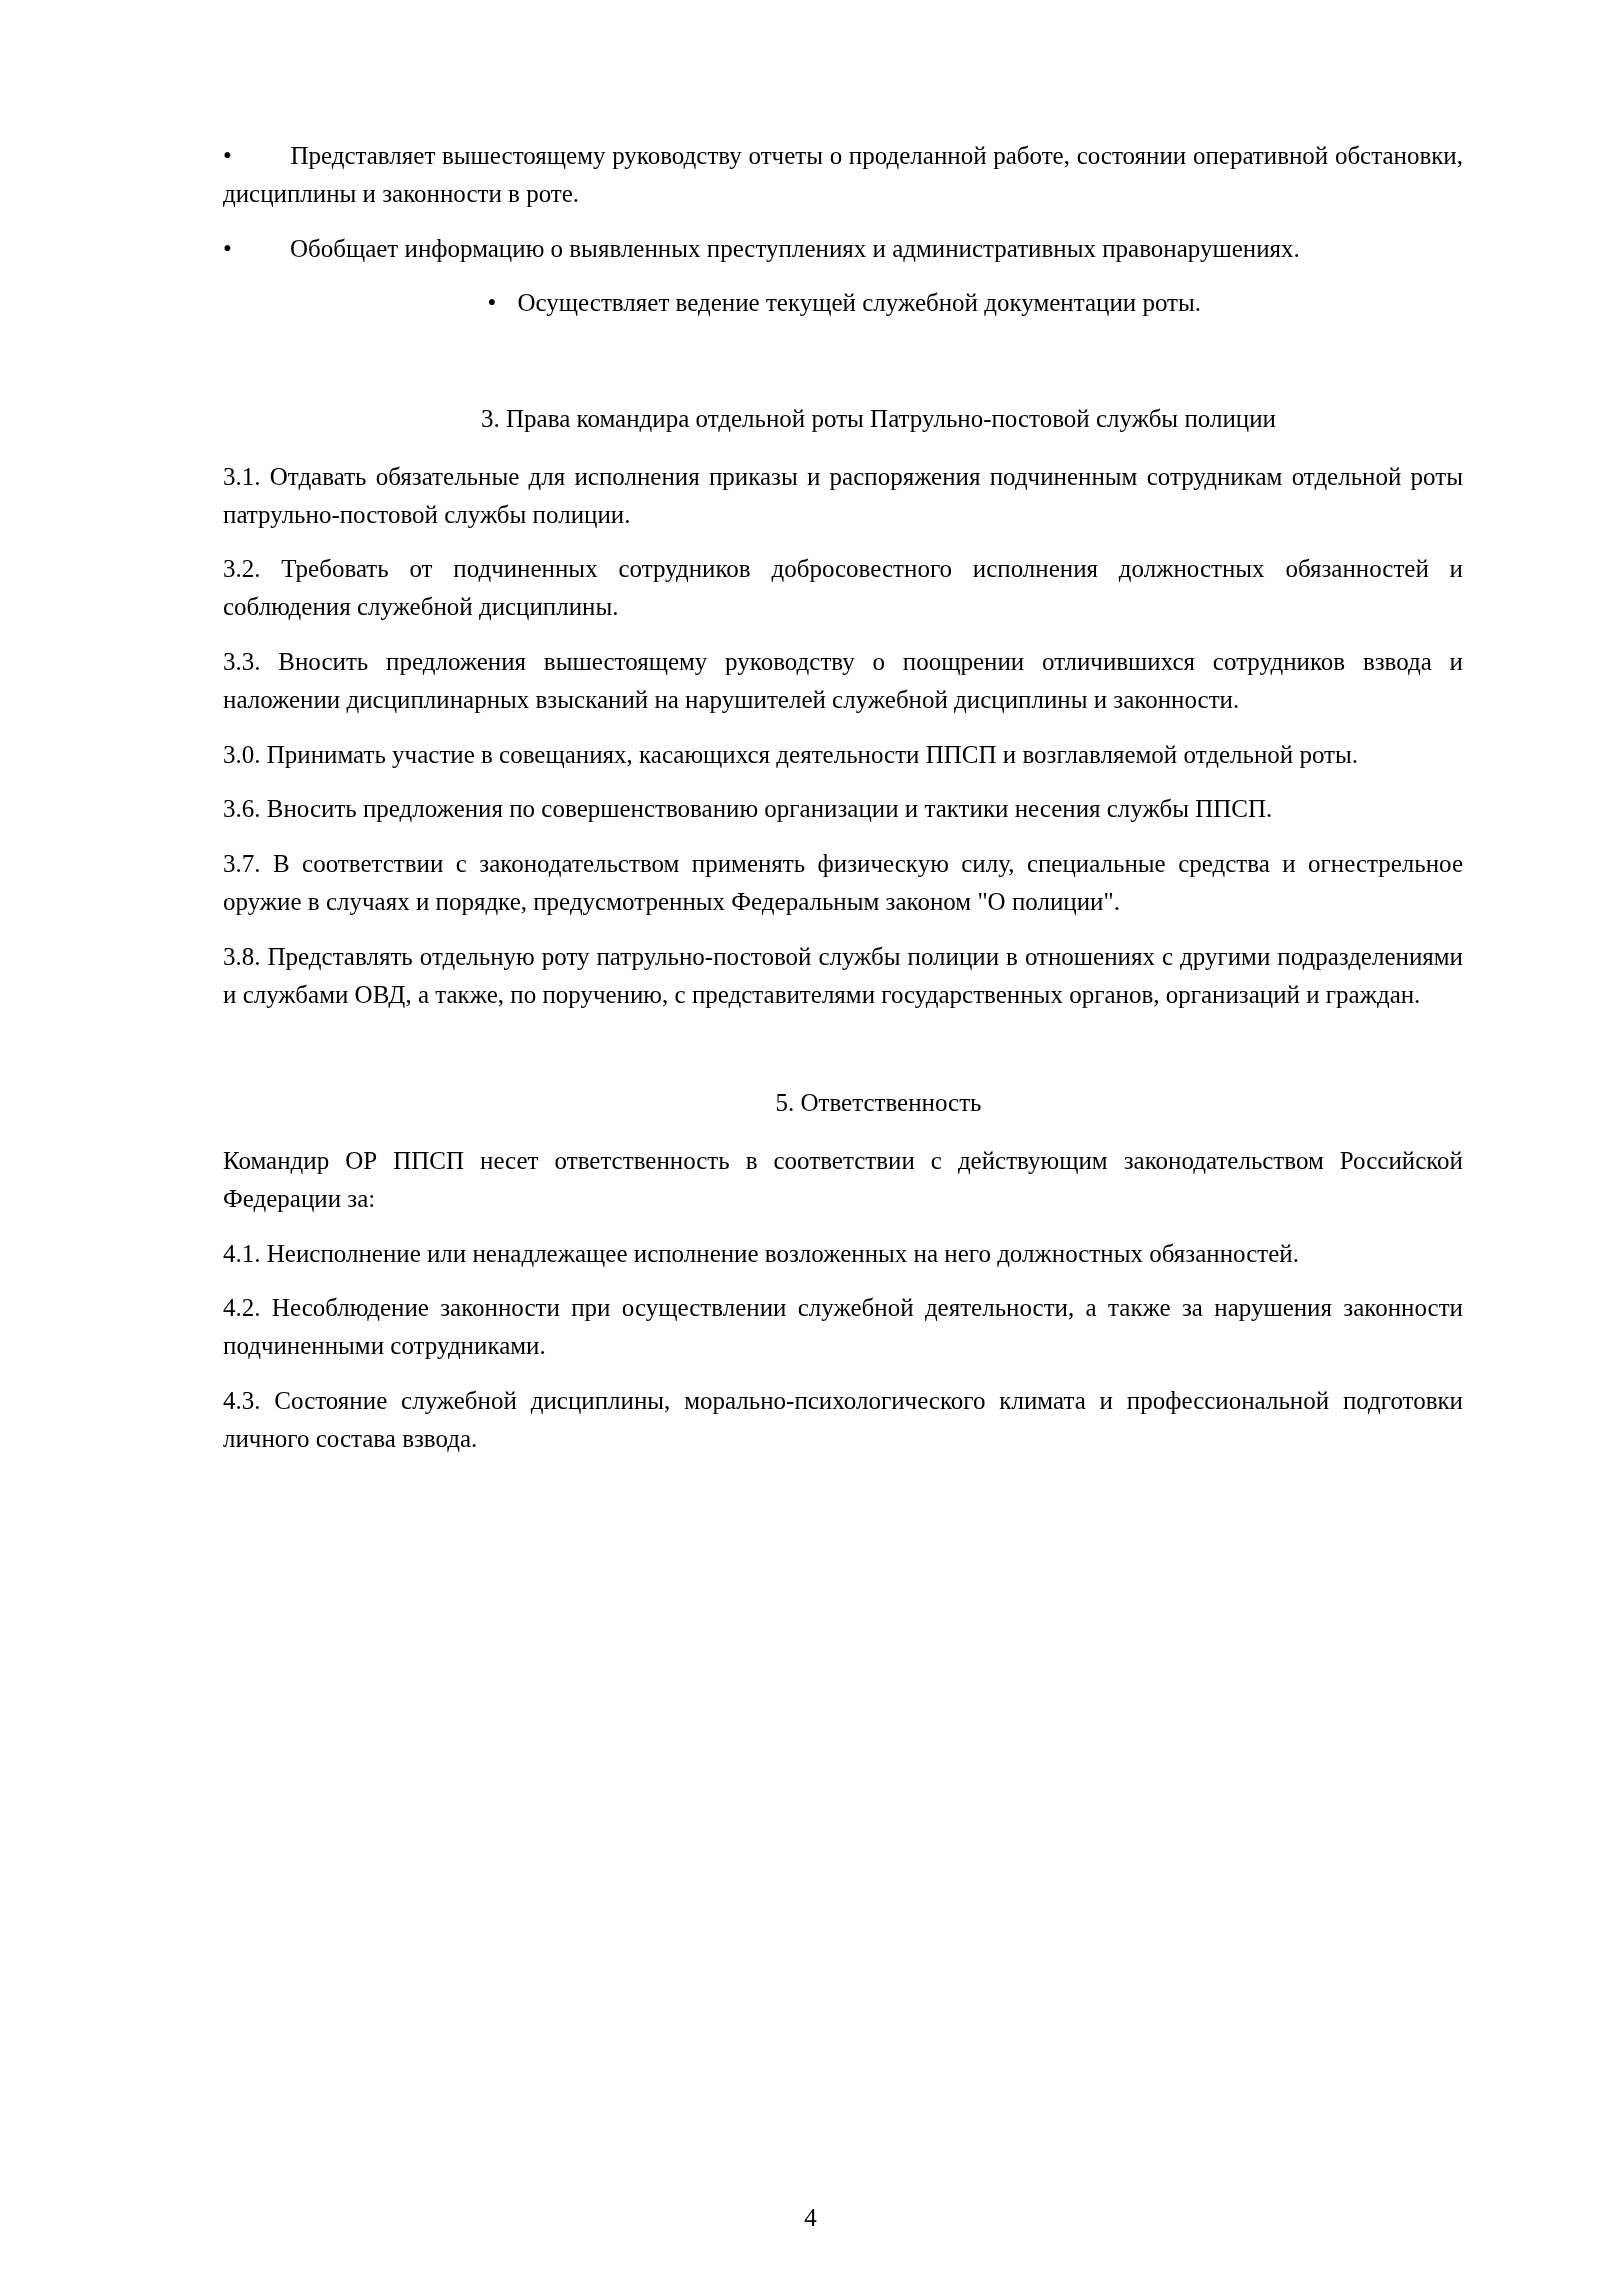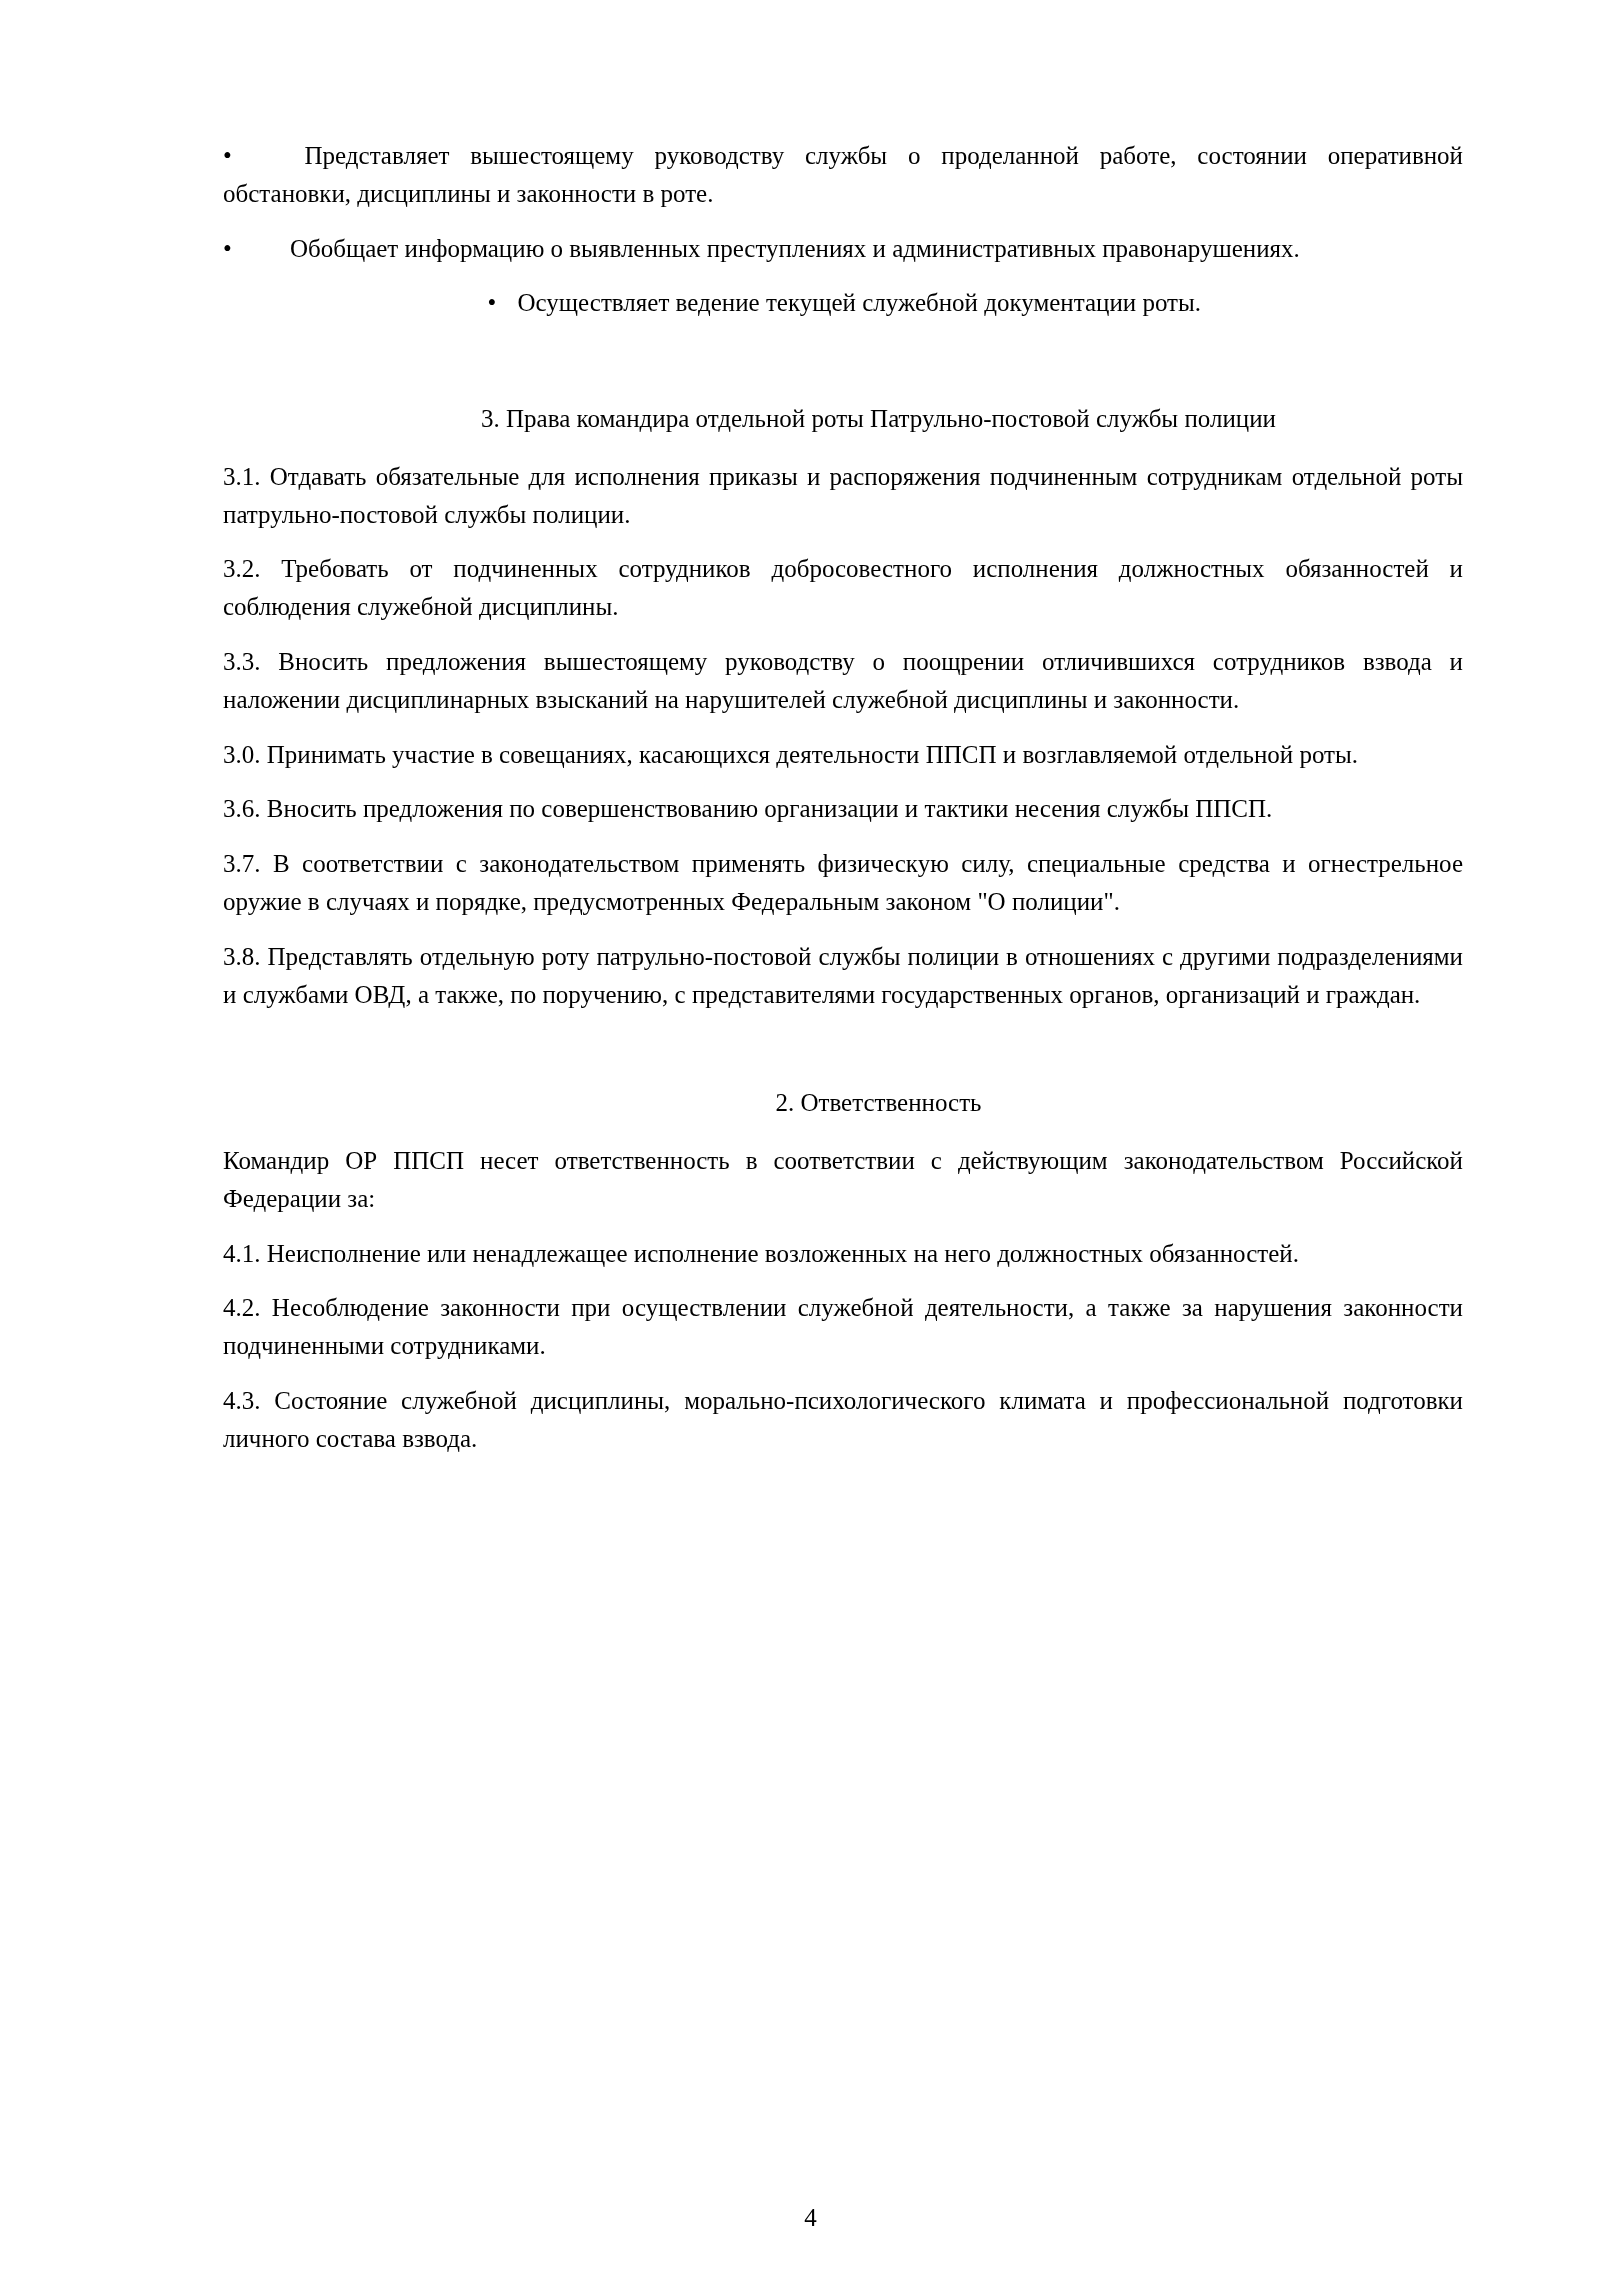--- a/index.html
+++ b/index.html
@@ -80,21 +80,21 @@
   }
 </style>
 </head>
 <body>
 
 <div class="page">
   <div class="content">
 
     <p class="bullet-item">
       <span class="b-mark">•</span>
-      <span class="bul-wide"></span><span>Представляет вышестоящему руководству службы о проделанной работе, состоянии оперативной обстановки, дисциплины и законности в роте.</span>
+      <span class="bul-wide"></span><span>Представляет вышестоящему руководству отчеты о проделанной работе, состоянии оперативной обстановки, дисциплины и законности в роте.</span>
     </p>
 
     <p class="bullet-item">
       <span class="b-mark">•</span>
       <span class="bul-wide"></span><span>Обобщает информацию о выявленных преступлениях и административных правонарушениях.</span>
     </p>
 
     <p class="bullet-item para-last">
       <span class="b-mark">•</span>
       <span class="bul-narrow"></span><span>Осуществляет ведение текущей служебной документации роты.</span>
@@ -109,21 +109,21 @@
     <p class="para">3.1. Отдавать обязательные для исполнения приказы и распоряжения подчиненным сотрудникам отдельной роты патрульно-постовой службы полиции.</p>
     <p class="para">3.2. Требовать от подчиненных сотрудников добросовестного исполнения должностных обязанностей и соблюдения служебной дисциплины.</p>
     <p class="para">3.3. Вносить предложения вышестоящему руководству о поощрении отличившихся сотрудников взвода и наложении дисциплинарных взысканий на нарушителей служебной дисциплины и законности.</p>
     <p class="para">3.0. Принимать участие в совещаниях, касающихся деятельности ППСП и возглавляемой отдельной роты.</p>
     <p class="para">3.6. Вносить предложения по совершенствованию организации и тактики несения службы ППСП.</p>
     <p class="para">3.7. В соответствии с законодательством применять физическую силу, специальные средства и огнестрельное оружие в случаях и порядке, предусмотренных Федеральным законом "О полиции".</p>
     <p class="para">3.8. Представлять отдельную роту патрульно-постовой службы полиции в отношениях с другими подразделениями и службами ОВД, а также, по поручению, с представителями государственных органов, организаций и граждан.</p>
 
     <div class="gap-mid"></div>
 
-    <p class="heading">2. Ответственность</p>
+    <p class="heading">5. Ответственность</p>
 
     <div class="gap-small"></div>
 
     <p class="para">Командир ОР ППСП несет ответственность в соответствии с действующим законодательством Российской Федерации за:</p>
     <p class="para">4.1. Неисполнение или ненадлежащее исполнение возложенных на него должностных обязанностей.</p>
     <p class="para">4.2. Несоблюдение законности при осуществлении служебной деятельности, а также за нарушения законности подчиненными сотрудниками.</p>
     <p class="para">4.3. Состояние служебной дисциплины, морально-психологического климата и профессиональной подготовки личного состава взвода.</p>
 
   </div>
 

